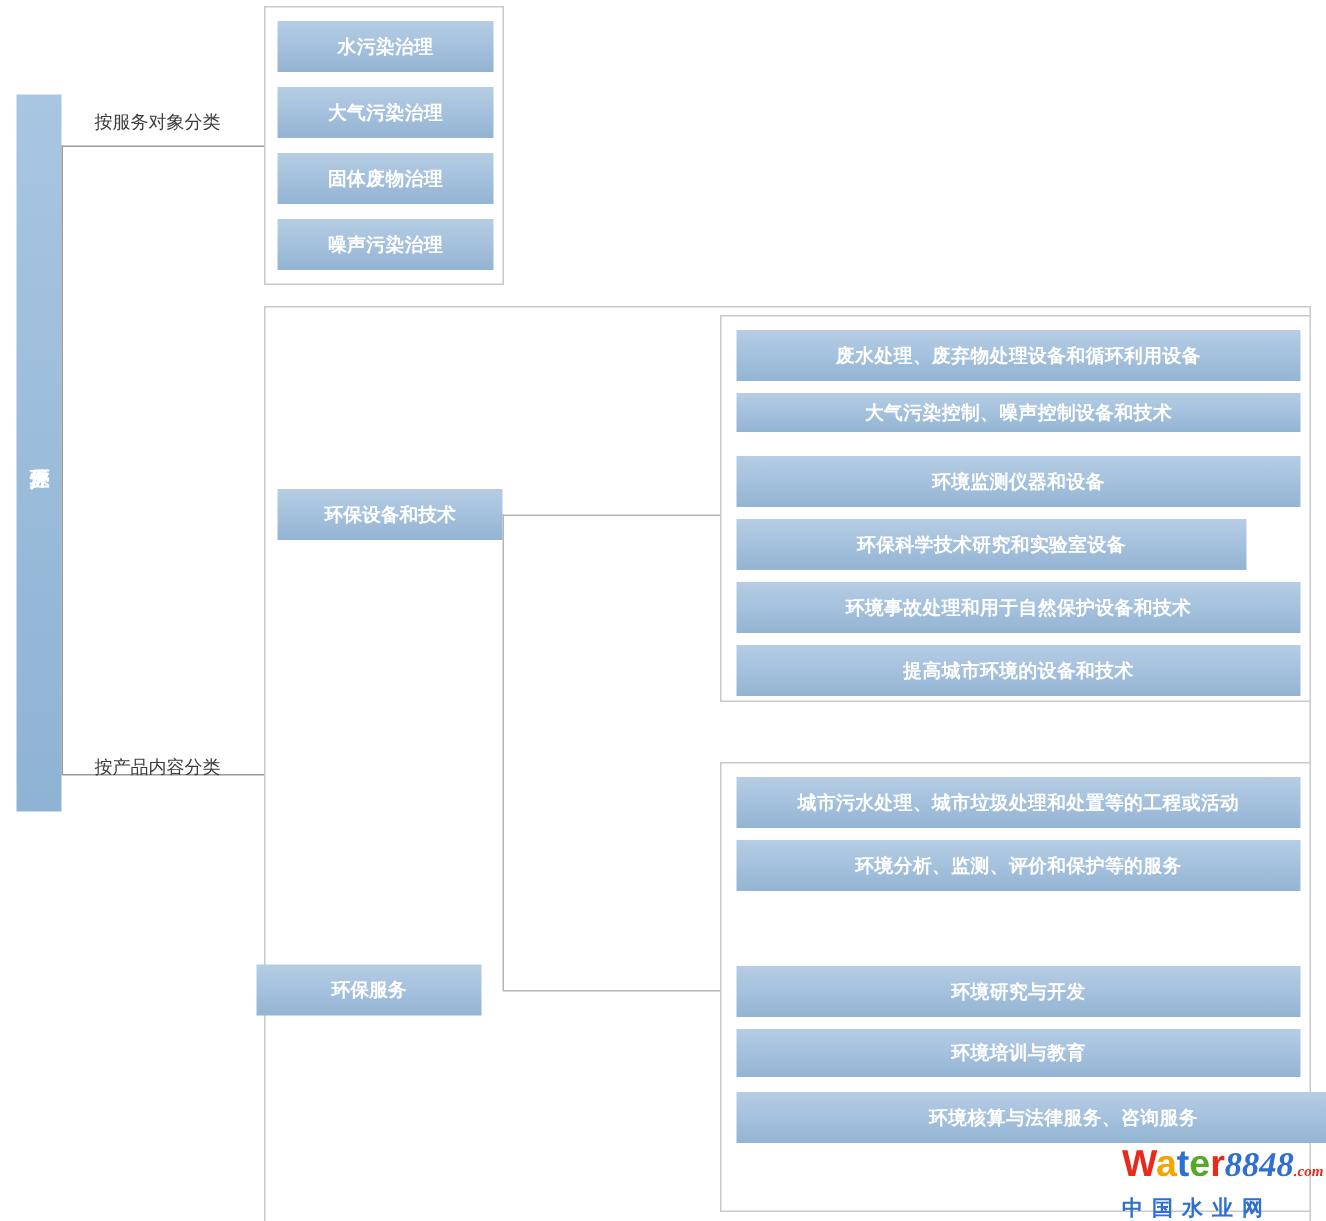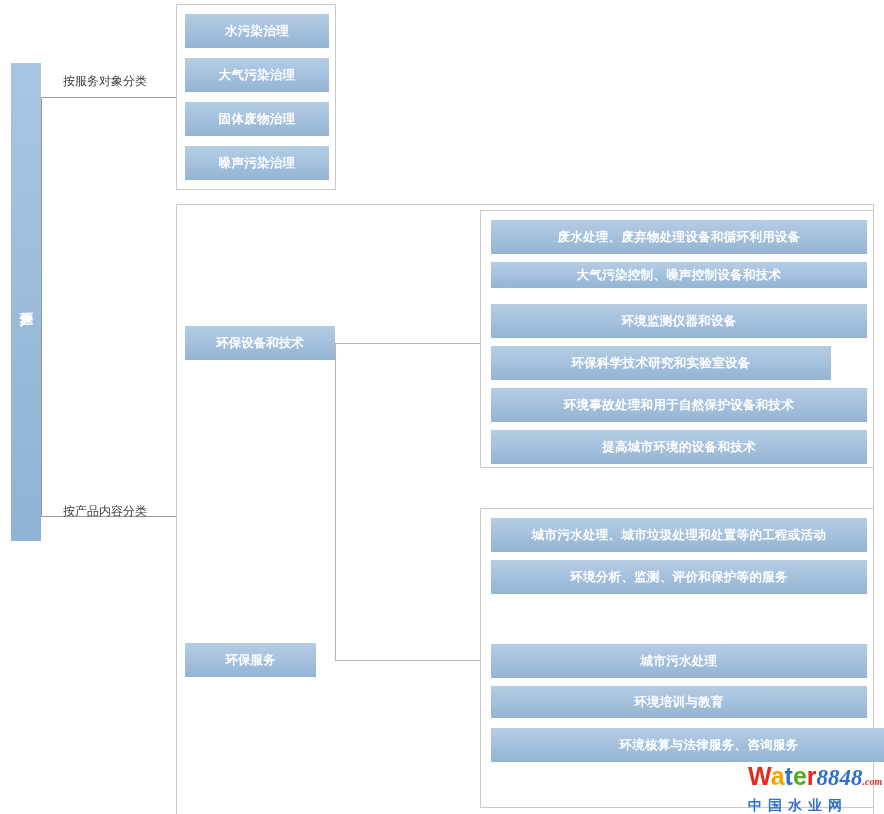--- a/index.html
+++ b/index.html
@@ -168,37 +168,37 @@
   <div class="leaf" style="left:185px; top:102px; width:144px; height:34px;">固体废物治理</div>
   <div class="leaf" style="left:185px; top:146px; width:144px; height:34px;">噪声污染治理</div>
 
   <div class="panel" style="left:176px; top:204px; width:698px; height:610px; border-bottom:none;"></div>
 
   <div class="vline vline-thin" style="left:335px; top:343px; height:317px;"></div>
 
   <div class="node" style="left:185px; top:326px; width:150px; height:34px;">环保设备和技术</div>
   <div class="hline hline-thin" style="left:335px; top:343px; width:145px;"></div>
 
-  <div class="node" style="left:185px; top:643px; width:131px; height:34px;">环保服务</div>
+  <div class="node" style="left:171px; top:643px; width:150px; height:34px;">环保服务</div>
   <div class="hline hline-thin" style="left:335px; top:660px; width:145px;"></div>
 
   <div class="panel" style="left:480px; top:210px; width:394px; height:258px;"></div>
 
   <div class="leaf" style="left:491px; top:220px; width:376px; height:34px;">废水处理、废弃物处理设备和循环利用设备</div>
   <div class="leaf" style="left:491px; top:262px; width:376px; height:26px;">大气污染控制、噪声控制设备和技术</div>
   <div class="leaf" style="left:491px; top:304px; width:376px; height:34px;">环境监测仪器和设备</div>
   <div class="leaf" style="left:491px; top:346px; width:340px; height:34px;">环保科学技术研究和实验室设备</div>
   <div class="leaf" style="left:491px; top:388px; width:376px; height:34px;">环境事故处理和用于自然保护设备和技术</div>
   <div class="leaf" style="left:491px; top:430px; width:376px; height:34px;">提高城市环境的设备和技术</div>
 
   <div class="panel" style="left:480px; top:508px; width:394px; height:300px;"></div>
 
   <div class="leaf" style="left:491px; top:518px; width:376px; height:34px;">城市污水处理、城市垃圾处理和处置等的工程或活动</div>
   <div class="leaf" style="left:491px; top:560px; width:376px; height:34px;">环境分析、监测、评价和保护等的服务</div>
-  <div class="leaf" style="left:491px; top:644px; width:376px; height:34px;">城市污水处理</div>
+  <div class="leaf" style="left:491px; top:644px; width:376px; height:34px;">环境研究与开发</div>
   <div class="leaf" style="left:491px; top:686px; width:376px; height:32px;">环境培训与教育</div>
   <div class="leaf" style="left:491px; top:728px; width:436px; height:34px;">环境核算与法律服务、咨询服务</div>
 
   <div class="watermark">
     <div class="wm-line1"><span class="l-w">W</span><span class="l-a">a</span><span class="l-t">t</span><span class="l-e">e</span><span class="l-r">r</span><span class="l-num">8848</span><span class="l-com">.com</span></div>
     <div class="wm-line2">中国水业网</div>
   </div>
 
 </div>
 

